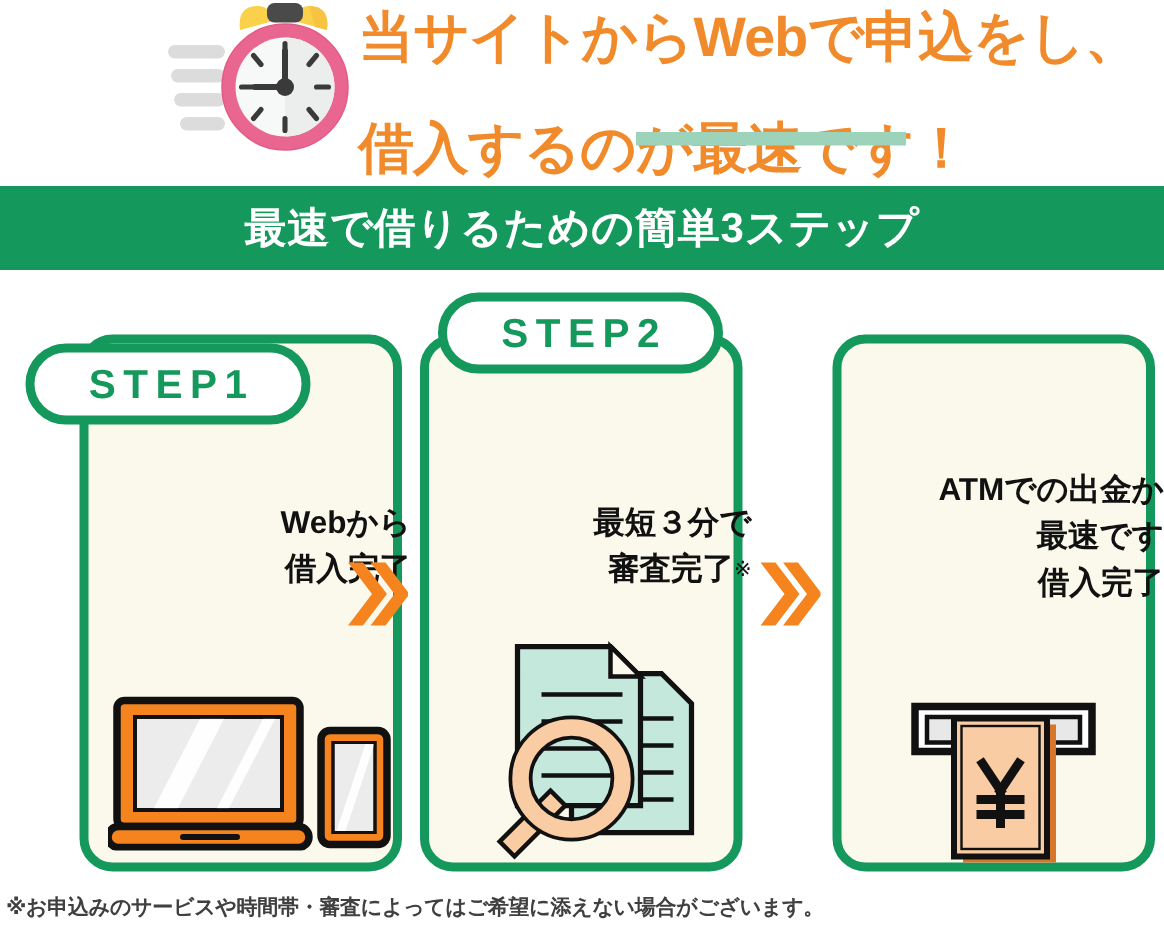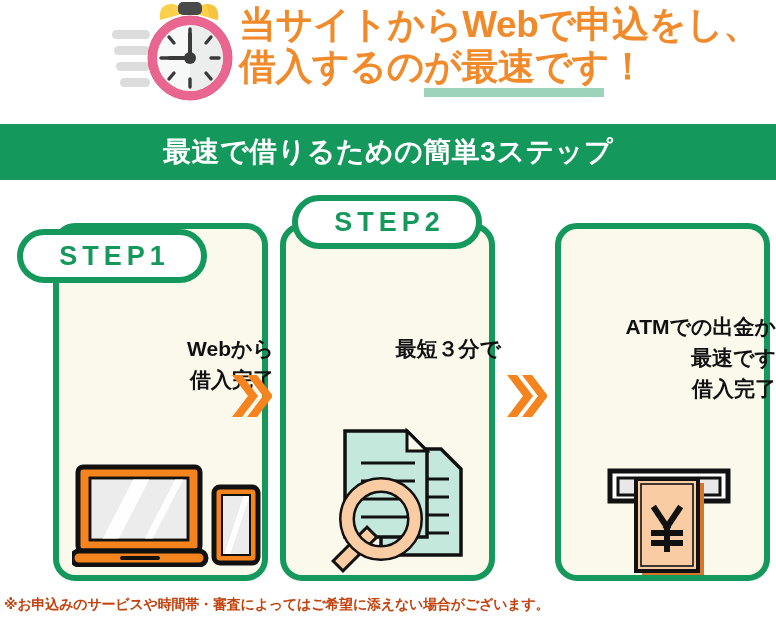--- a/index.html
+++ b/index.html
@@ -44,20 +44,21 @@
     font-size: 37px;
     font-weight: bold;
     color: #F08A2A;
     letter-spacing: -0.5px;
     line-height: 42px;
     white-space: nowrap;
   }
   .hero-line .hl {
     position: relative;
     display: inline-block;
+    margin-top: 32px;
   }
   .hero-underline {
     position: absolute;
     left: 424px;
     top: 88px;
     width: 180px;
     height: 9px;
     background: #9DD3BB;
   }
 
@@ -173,21 +174,21 @@
   .chevron.ch2 { left: 507px; }
 
   
   .footnote {
     position: absolute;
     left: 4px;
     top: 596px;
     width: 768px;
     font-size: 14px;
     font-weight: bold;
-    color: #c2410c;
+    color: #404040;
     letter-spacing: -0.2px;
     white-space: nowrap;
   }
 </style>
 </head>
 <body>
 
 <div class="hero">
 
   <div class="hero-icon">
@@ -276,20 +277,21 @@
   <div class="chevron ch1">
     <svg viewBox="0 0 40 46" width="40" height="46" aria-hidden="true">
       <polygon points="0,2 10,2 26,23 10,44 0,44 16,23" fill="#F5841F"></polygon>
       <polygon points="15,2 25,2 41,23 25,44 15,44 31,23" fill="#F5841F"></polygon>
     </svg>
   </div>
 
   <div class="card c2">
     <div class="card-text">
       <div>最短３分で</div>
+      <div><span>審査完了</span><span class="mark">※</span></div>
     </div>
     <div class="card-art">
       <svg viewBox="0 0 170 150" width="170" height="150" aria-hidden="true">
 
         <polygon points="72,22 132,22 152,42 152,128 72,128" fill="#C5E8DC" stroke="#111111" stroke-width="3.5"></polygon>
         <g stroke="#111111" stroke-width="3">
           <line x1="92" y1="52" x2="140" y2="52"></line>
           <line x1="92" y1="70" x2="140" y2="70"></line>
           <line x1="92" y1="88" x2="140" y2="88"></line>
           <line x1="92" y1="106" x2="140" y2="106"></line>

